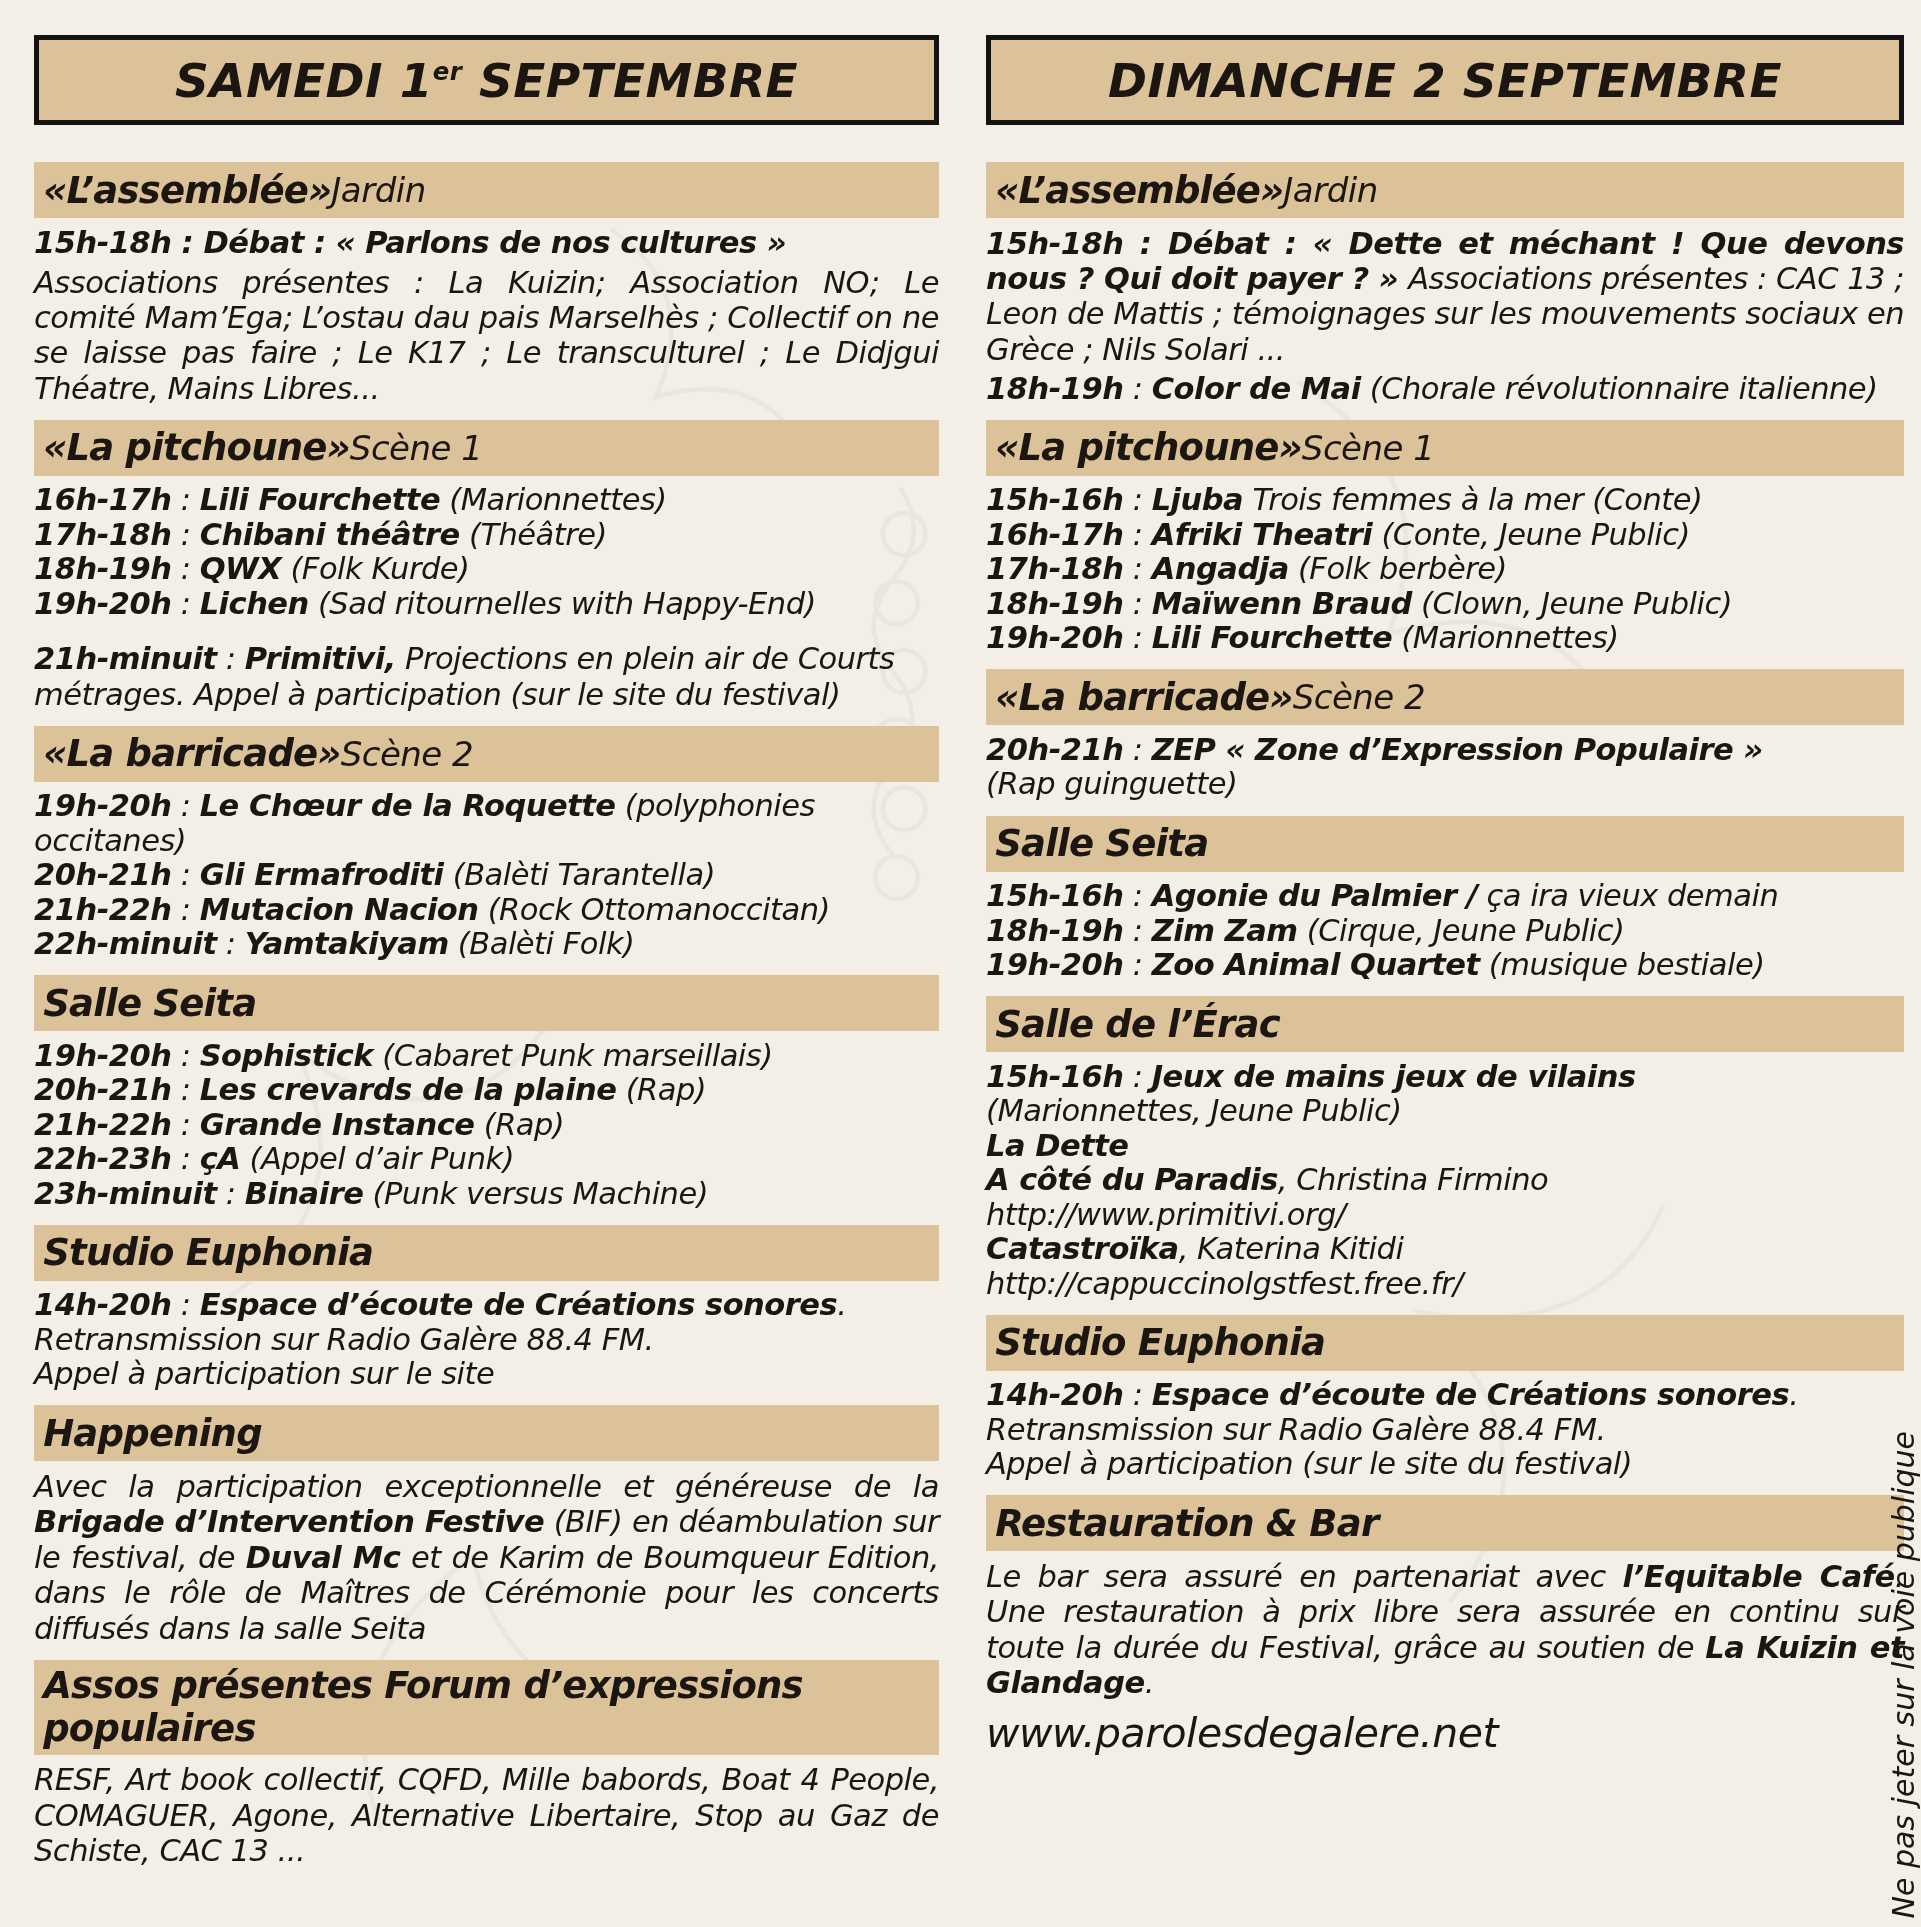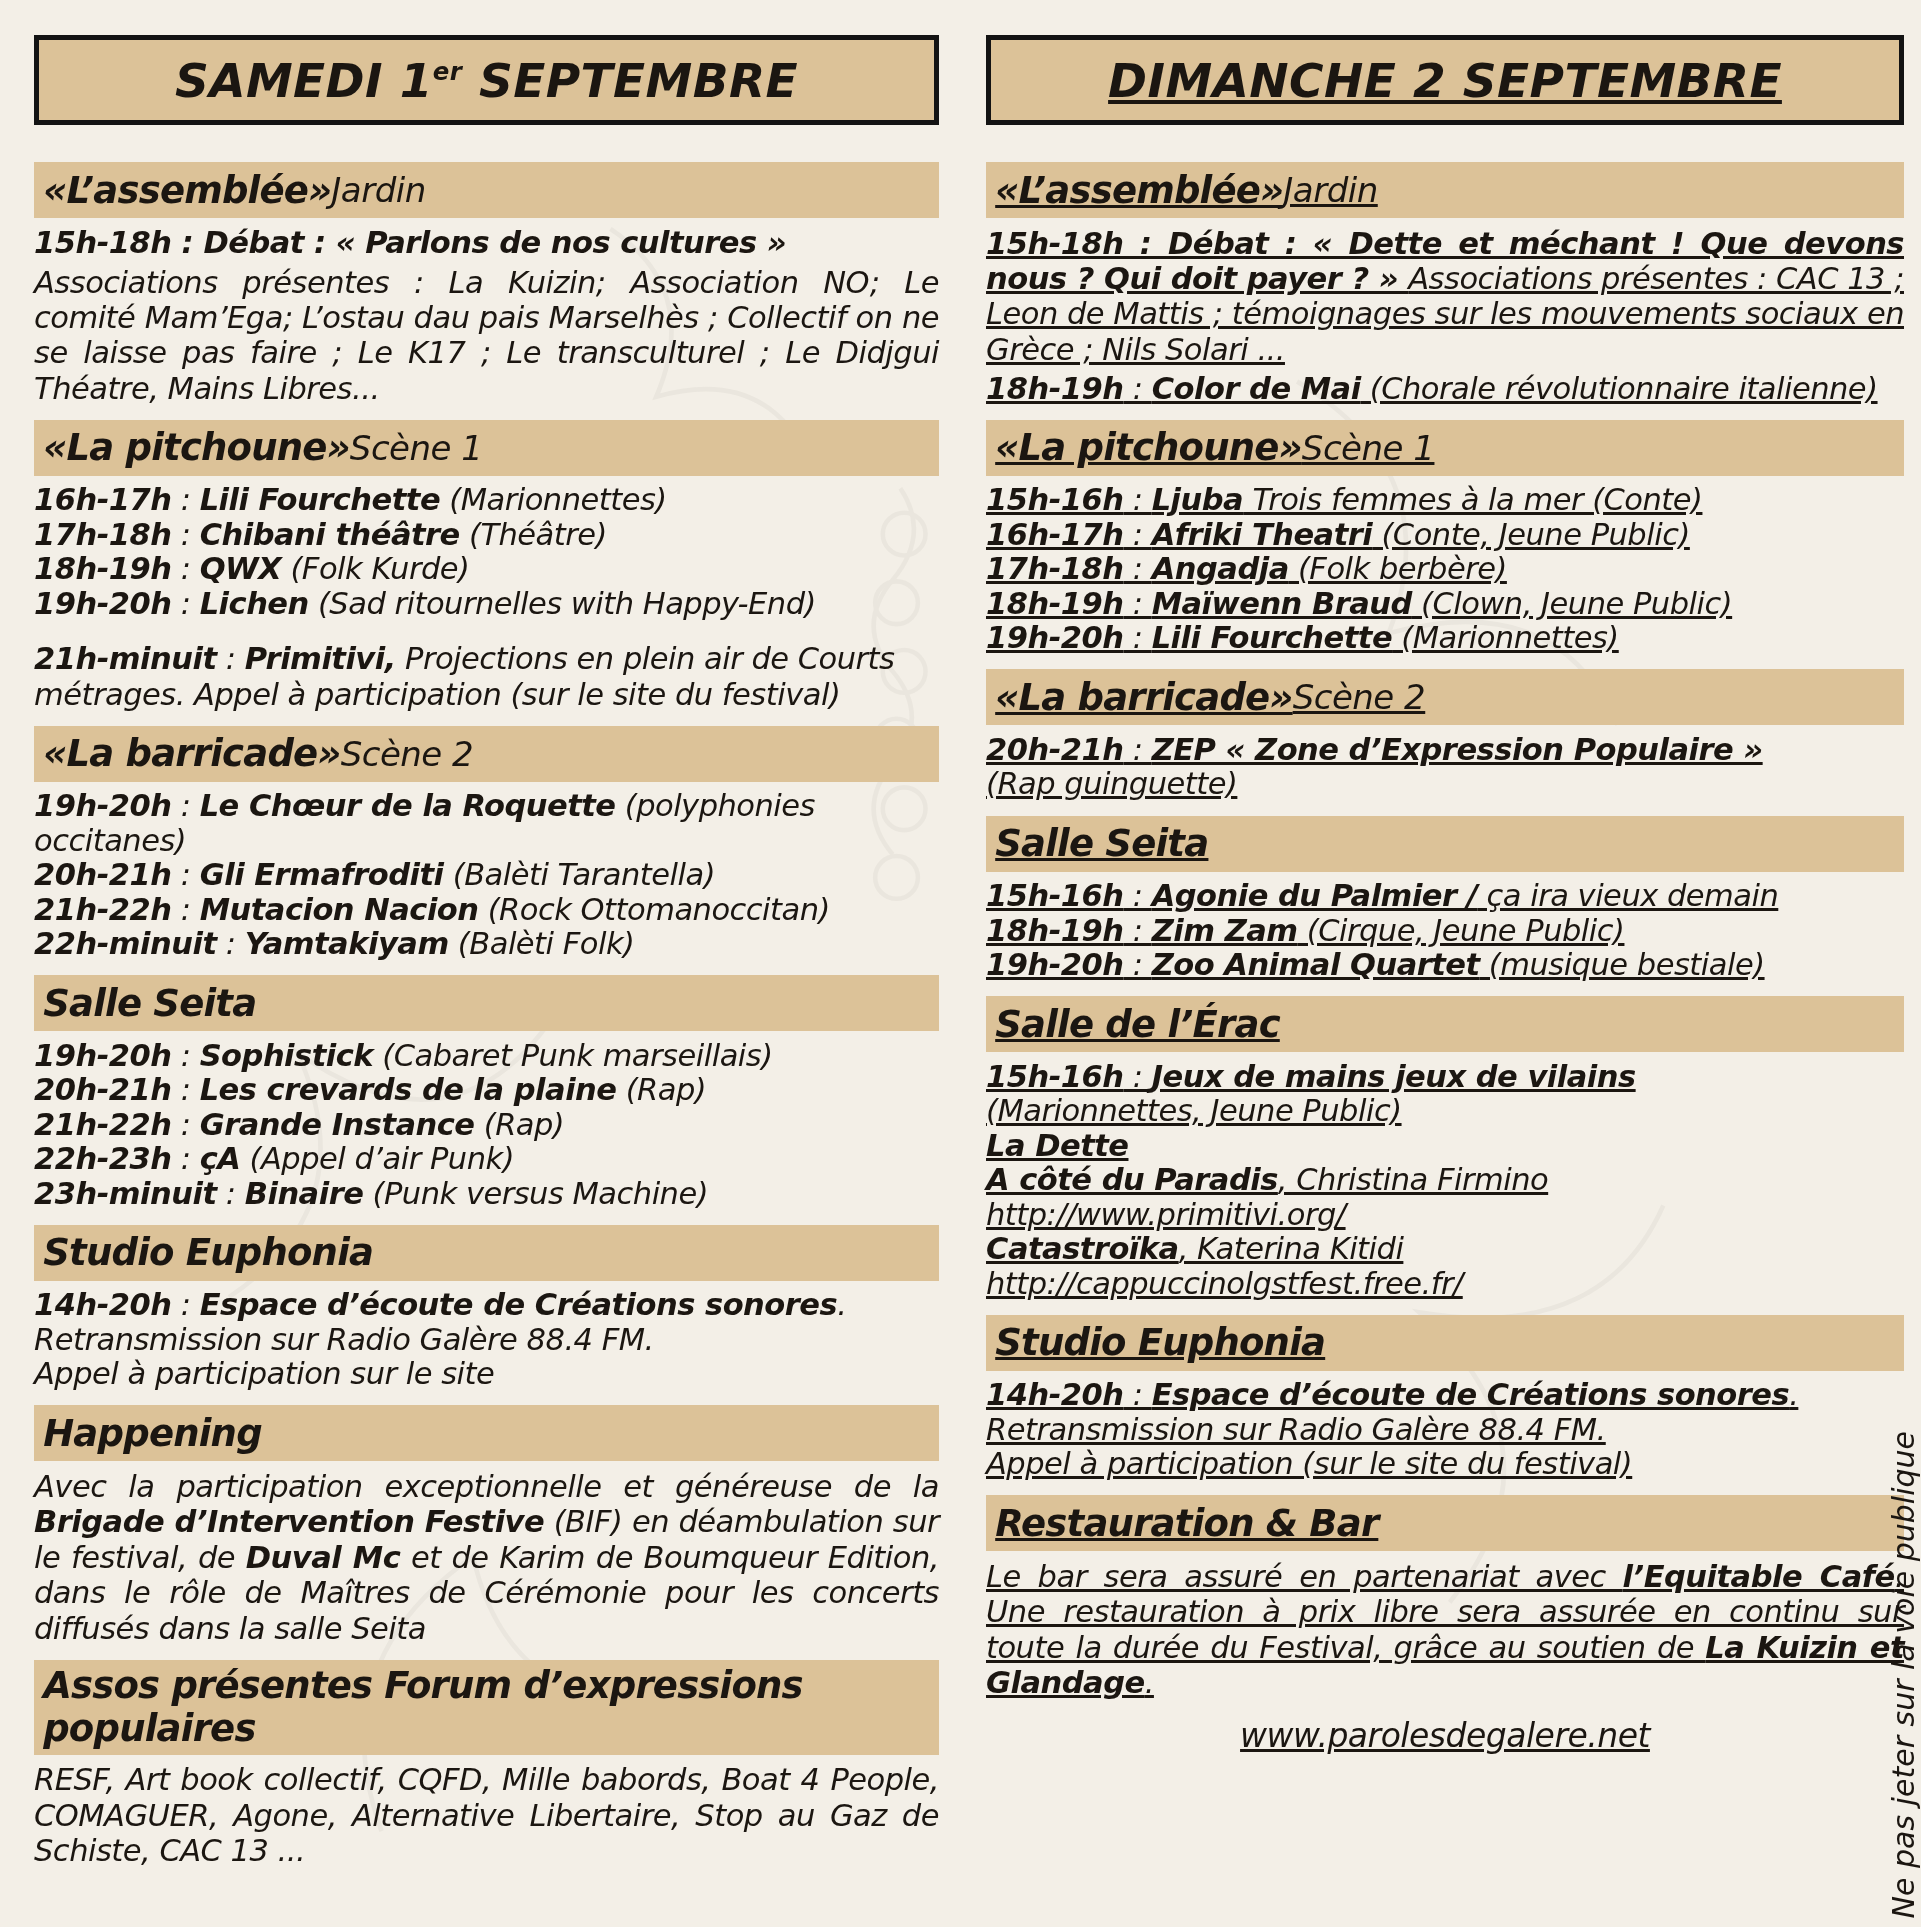--- a/index.html
+++ b/index.html
@@ -9,40 +9,40 @@
   body{margin:0;background:var(--bg);}
   .page{
     position:relative; width:1922px; height:1928px; overflow:hidden;
     background:var(--bg); color:var(--ink);
     font-family:"DejaVu Sans", sans-serif; font-style:italic;
     letter-spacing:-0.5px;
   }
   .bg-art{position:absolute; inset:0; z-index:0; pointer-events:none;}
   .col{position:absolute; top:35px; z-index:1;}
   .col-left{left:34px;  width:905px;}
-  .col-right{left:986px; width:918px;text-decoration:underline;}
+  .col-right{left:986px; width:918px;}
   .title-box{
     height:90px; border:5.3px solid var(--border); background:var(--bar);
     display:flex; align-items:center; justify-content:center;
     font-weight:700; font-size:47px; letter-spacing:0.4px; white-space:nowrap;
   }
   .sup{vertical-align:super; font-size:52%;}
   .content{margin-top:37px;}
   .block{position:relative;}
   .bar{
     background:var(--bar); min-height:56px; padding:4.6px 9.2px;
     margin:13.7px 0 7.6px; display:flex; align-items:center; flex-wrap:wrap;
   }
   .bar span{font-size:34px; font-weight:400;}
   .bar span.b{font-size:37px; font-weight:700; letter-spacing:-0.8px;}
   .line{font-size:30.5px; line-height:1.13; margin:0 0;}
   .para{font-size:30.5px; line-height:1.16; margin:4.6px 0; text-align:justify;}
   .para.left{text-align:left;margin-top:20px;}
   .line .b,.para .b{font-weight:700;}
-  .footer{font-size:33px; text-align:center; margin-top:16px;}
+  .footer{font-size:41px; text-align:left; margin-top:9px;}
   .vertical-note{
     position:absolute; right:1.5px; bottom:9.2px; z-index:2;
     writing-mode:vertical-rl; transform:rotate(180deg);
     font-size:30px; letter-spacing:0;
   }
 </style>
 </head>
 <body>
 
 <div class="page">

